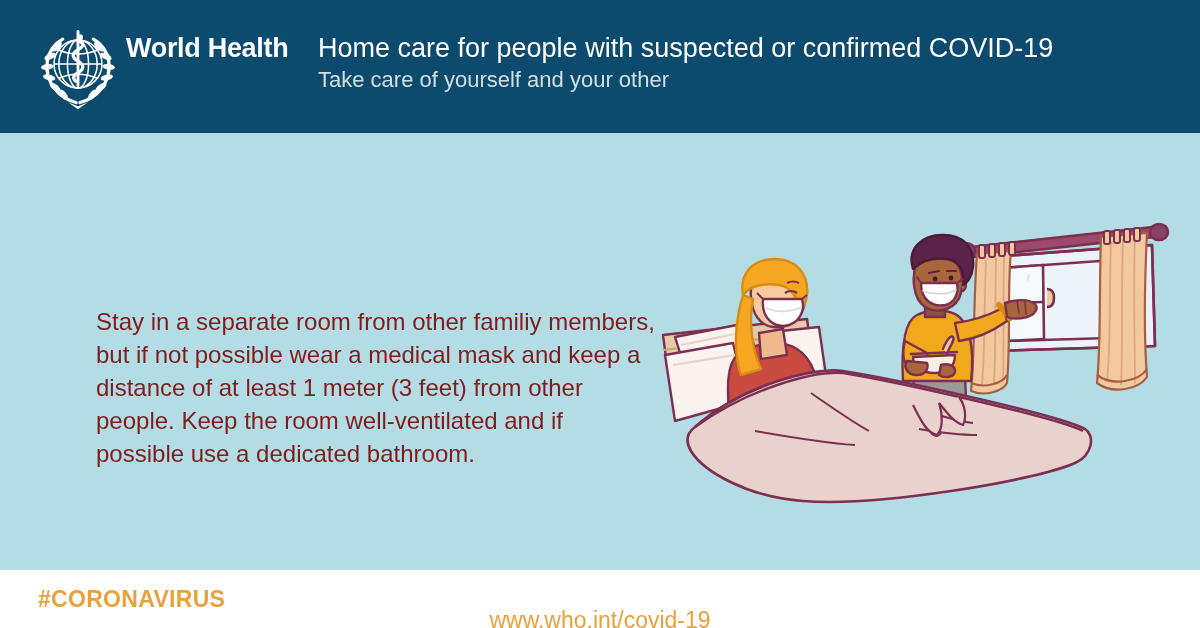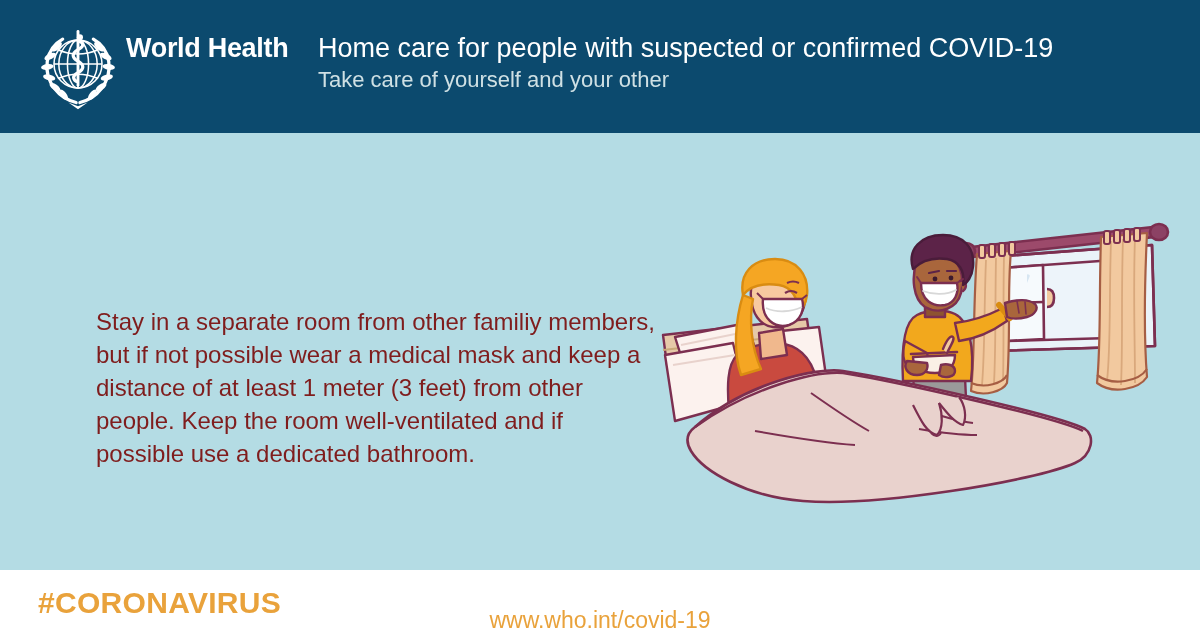--- a/index.html
+++ b/index.html
@@ -114,21 +114,21 @@
     width: 1200px;
     height: 58px;
     background: #ffffff;
   }
   .footer-left {
     position: absolute;
     left: 38px;
     top: 16px;
     color: #E9A23B;
     font-weight: bold;
-    font-size: 30px;
+    font-size: 23px;
     letter-spacing: 0.3px;
   }
   .footer-center {
     position: absolute;
     left: 0;
     top: 17px;
     width: 1200px;
     text-align: center;
     color: #E9A23B;
     font-size: 23px;

